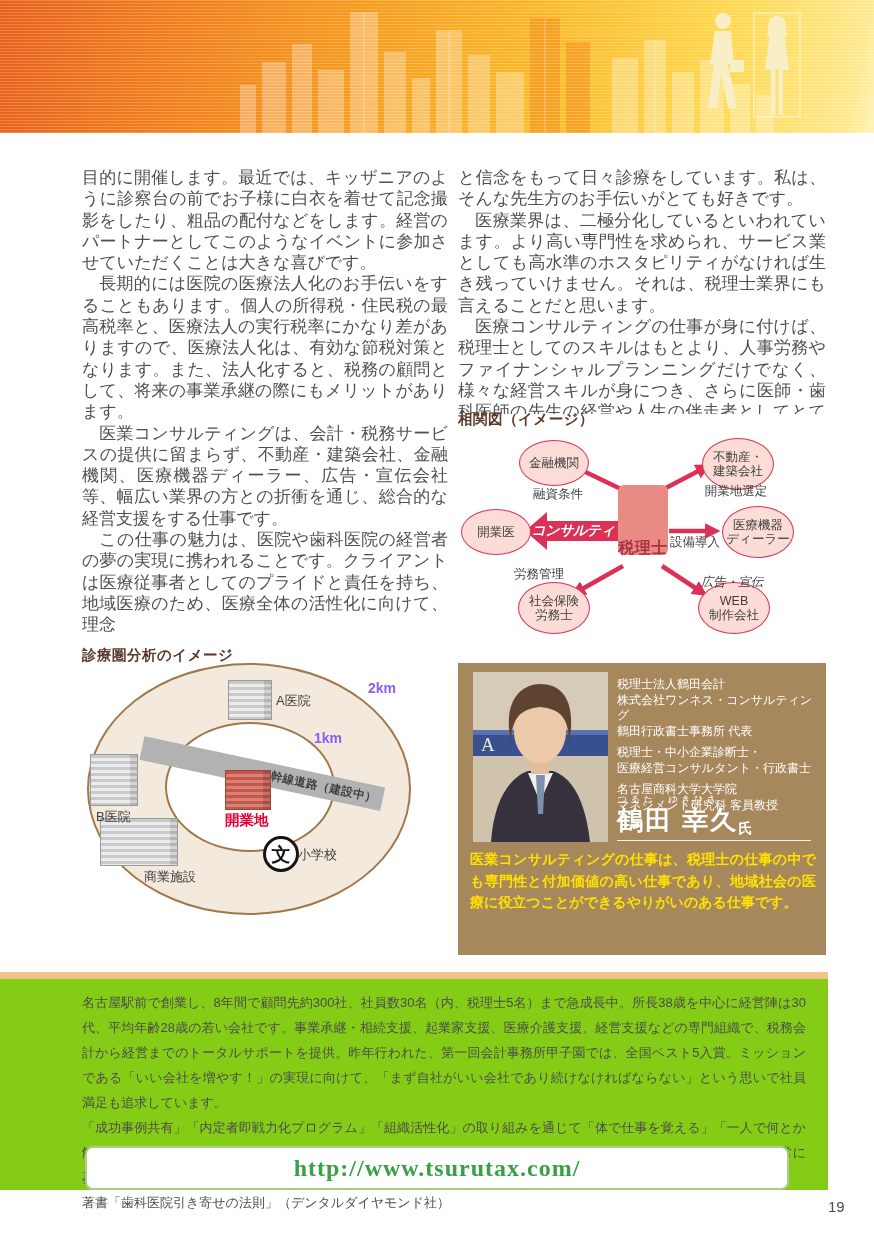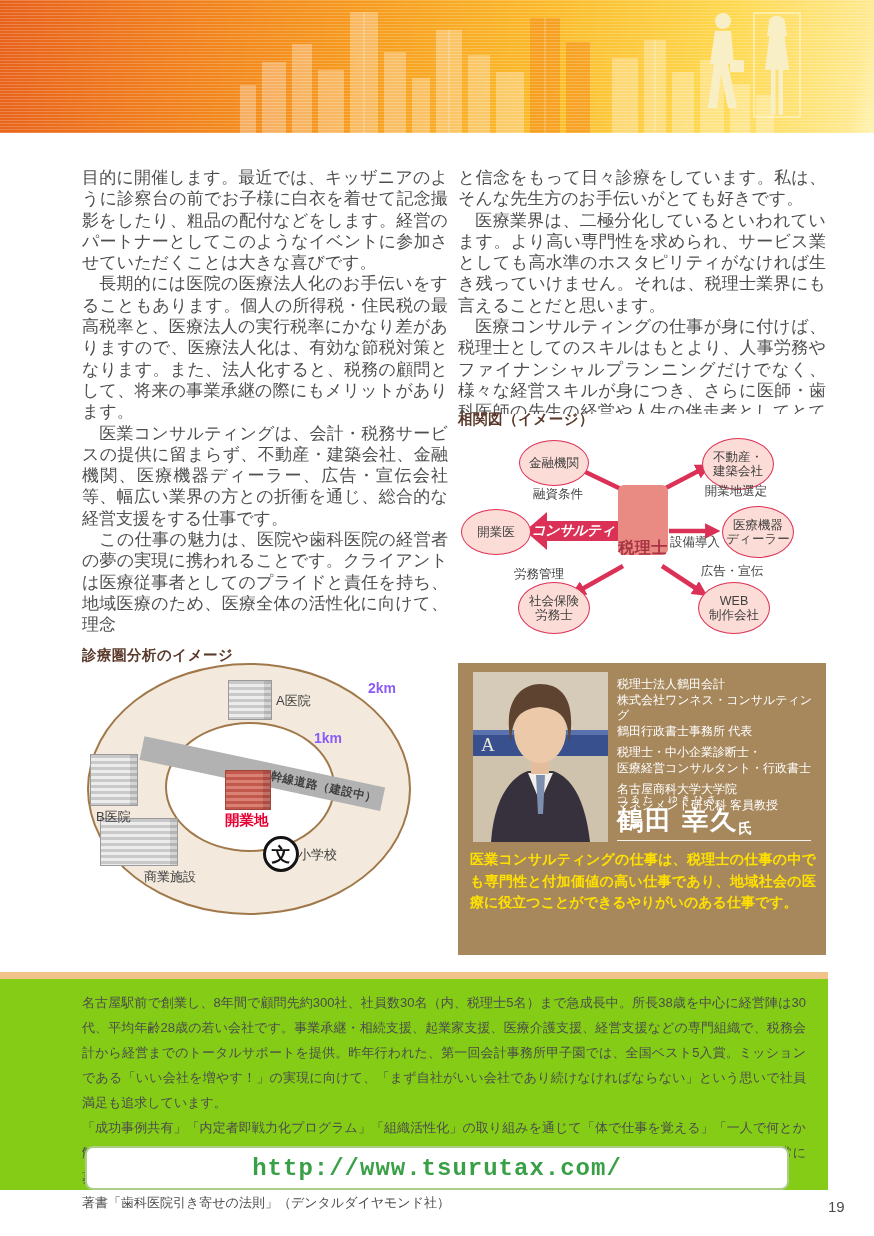--- a/index.html
+++ b/index.html
@@ -69,21 +69,21 @@
   .p-divider{position:absolute;left:159px;top:177px;width:194px;border-top:1px solid rgba(255,255,255,.9);}
   .p-quote{position:absolute;left:12px;top:186px;width:346px;color:#ffe100;font-weight:bold;
         font-size:14px;line-height:21.5px;text-align:justify;}
 
   
   .footer{position:absolute;left:0;top:972px;width:828px;height:218px;background:#84cc16;
         border-top:7px solid #f1c38b;box-sizing:border-box;}
   .footer-text{position:absolute;left:82px;top:11px;width:724px;font-size:13px;line-height:25px;color:#4c4c4c;}
   .urlbox{position:absolute;left:85px;top:167px;width:700px;height:40px;background:#ffffff;
         border:2px solid #aacd8a;border-radius:8px;display:flex;align-items:center;justify-content:center;}
-  .urlbox a{font-family:Liberation Mono, monospace;font-size:24px;font-weight:bold;color:#3aa047;
+  .urlbox a{font-family:Liberation Serif, serif;font-size:24px;font-weight:bold;color:#3aa047;
         text-decoration:none;letter-spacing:1px;}
   .pagenum{position:absolute;left:828px;top:1198px;font-size:15px;color:#4c4c4c;}
 </style>
 </head>
 <body>
 
 <div class="page">
 
   <div class="banner">
     <svg width="874" height="133" viewBox="0 0 874 133">
@@ -188,21 +188,21 @@
       </div>
     <div class="node" style="left:243px;top:149px;width:70px;height:50px;">
         <span class="nlabel">WEB
 制作会社</span>
       </div>
 
     <div class="elabel" style="left:103px;top:61px;">融資条件</div>
     <div class="elabel" style="left:281px;top:58px;">開業地選定</div>
     <div class="elabel" style="left:240px;top:109px;">設備導入</div>
     <div class="elabel" style="left:84px;top:141px;">労務管理</div>
-    <div class="elabel" style="left:277px;top:138px;">広告・宣伝</div>
+    <div class="elabel" style="left:277px;top:149px;font-style:italic;">広告・宣伝</div>
   </div>
 
   <div class="sec-title" style="left:82px;top:646px;">診療圏分析のイメージ</div>
 
   <div class="map">
     <div class="ring-outer"></div>
     <div class="ring-inner"></div>
     <div class="road">
         <span>幹線道路（建設中）</span>
       </div>

